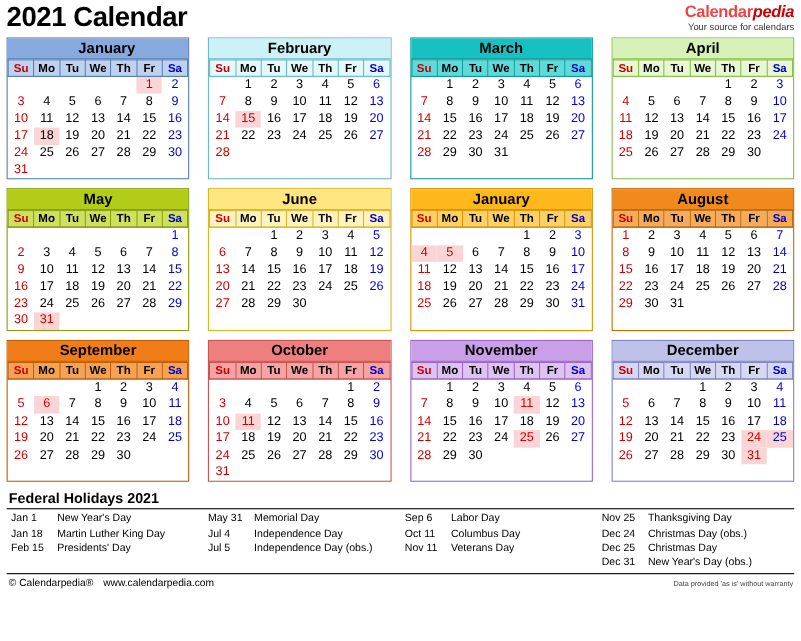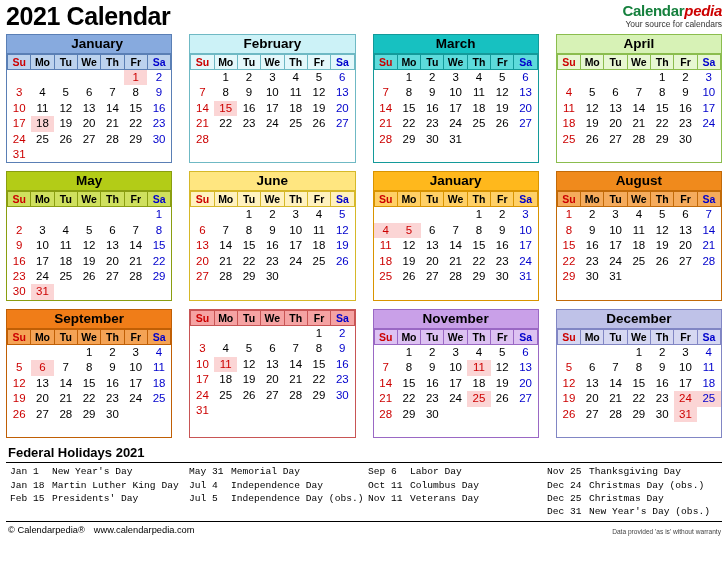--- a/index.html
+++ b/index.html
@@ -10,21 +10,21 @@
     color:#000;
     overflow:hidden;
   }
   .page{position:relative;width:728px;height:583px;box-sizing:border-box;padding:0 4px;}
 
   
   .topbar{display:flex;align-items:flex-start;justify-content:space-between;height:34px;padding:2px 2px 0 2px;box-sizing:border-box;}
   .title{font-size:25px;font-weight:bold;letter-spacing:-0.4px;line-height:28px;}
   .logo{text-align:right;padding-top:1px;}
   .logo-word{font-size:15px;font-weight:bold;line-height:15px;letter-spacing:-0.3px;}
-  .logo-word .b{color:#15803d;margin-left:48px;}
+  .logo-word .b{color:#ef4444;margin-left:48px;}
   .logo-word .r{color:#cc0000;font-style:italic;}
   .logo-tag{font-size:8.5px;color:#333;line-height:11px;margin-top:1px;}
 
   
   .months{display:grid;grid-template-columns:repeat(4,1fr);column-gap:17px;row-gap:8px;padding:0 2px;}
   .month{border:1px solid #9a9a9a;box-sizing:border-box;background:#fff;}
   .month-name{
     text-align:center;font-weight:bold;font-size:13.5px;line-height:18px;
     border-bottom:1px solid #9a9a9a;
   }
@@ -42,21 +42,21 @@
   th.sun,td.sun{color:#cc0000;}
   th.sat,td.sat{color:#0000cc;}
   th.sun,th.sat{font-weight:bold;}
   td.sun,td.sat{font-weight:bold;}
   td.hol{background:#fbd5d5;}
   td.holtext{color:#cc0000;font-weight:bold;}
   td.empty{color:transparent;}
 
   
   .hol-title{font-size:13px;font-weight:bold;line-height:17px;margin:6px 0 0 4px;}
-  .hol-box{border-top:1.4px solid #000;border-bottom:1.4px solid #000;margin:1px 2px 0 2px;font-family:Liberation Mono, monospace;}
+  .hol-box{border-top:1.4px solid #000;border-bottom:1.4px solid #000;margin:1px 2px 0 2px;}
   .hol-grid{display:grid;grid-template-columns:repeat(4,1fr);padding:2px 0 2px 0;}
   .hol-col{padding-left:4px;box-sizing:border-box;}
   .hol-row{display:flex;font-size:9.6px;line-height:13.3px;white-space:nowrap;}
   .hol-date{width:42px;flex:none;}
   .hol-name{flex:1;}
 
   
   .footer{display:flex;justify-content:space-between;align-items:flex-end;margin:3px 3px 0 4px;}
   .copy{font-size:9.3px;text-align:right;}
   .copy .sp{display:inline-block;width:9px;}
@@ -720,20 +720,21 @@
               <td class="empty">&nbsp;</td>
               <td class="empty">&nbsp;</td>
               <td class="empty">&nbsp;</td>
               <td class="empty">&nbsp;</td>
               <td class="empty">&nbsp;</td>
             </tr>
           </tbody>
         </table>
       </div>
       <div class="month" style="border-color: rgb(200, 85, 85);">
+        <div class="month-name" style="background: rgb(239, 127, 127); border-bottom-color: rgb(200, 85, 85);">October</div>
         <table class="cal">
           <thead>
             <tr>
               <th class="sun" style="background: rgb(245, 163, 163); border-color: rgb(200, 85, 85);">Su</th>
               <th style="background: rgb(245, 163, 163); border-color: rgb(200, 85, 85);">Mo</th>
               <th style="background: rgb(245, 163, 163); border-color: rgb(200, 85, 85);">Tu</th>
               <th style="background: rgb(245, 163, 163); border-color: rgb(200, 85, 85);">We</th>
               <th style="background: rgb(245, 163, 163); border-color: rgb(200, 85, 85);">Th</th>
               <th style="background: rgb(245, 163, 163); border-color: rgb(200, 85, 85);">Fr</th>
               <th class="sat" style="background: rgb(245, 163, 163); border-color: rgb(200, 85, 85);">Sa</th>

